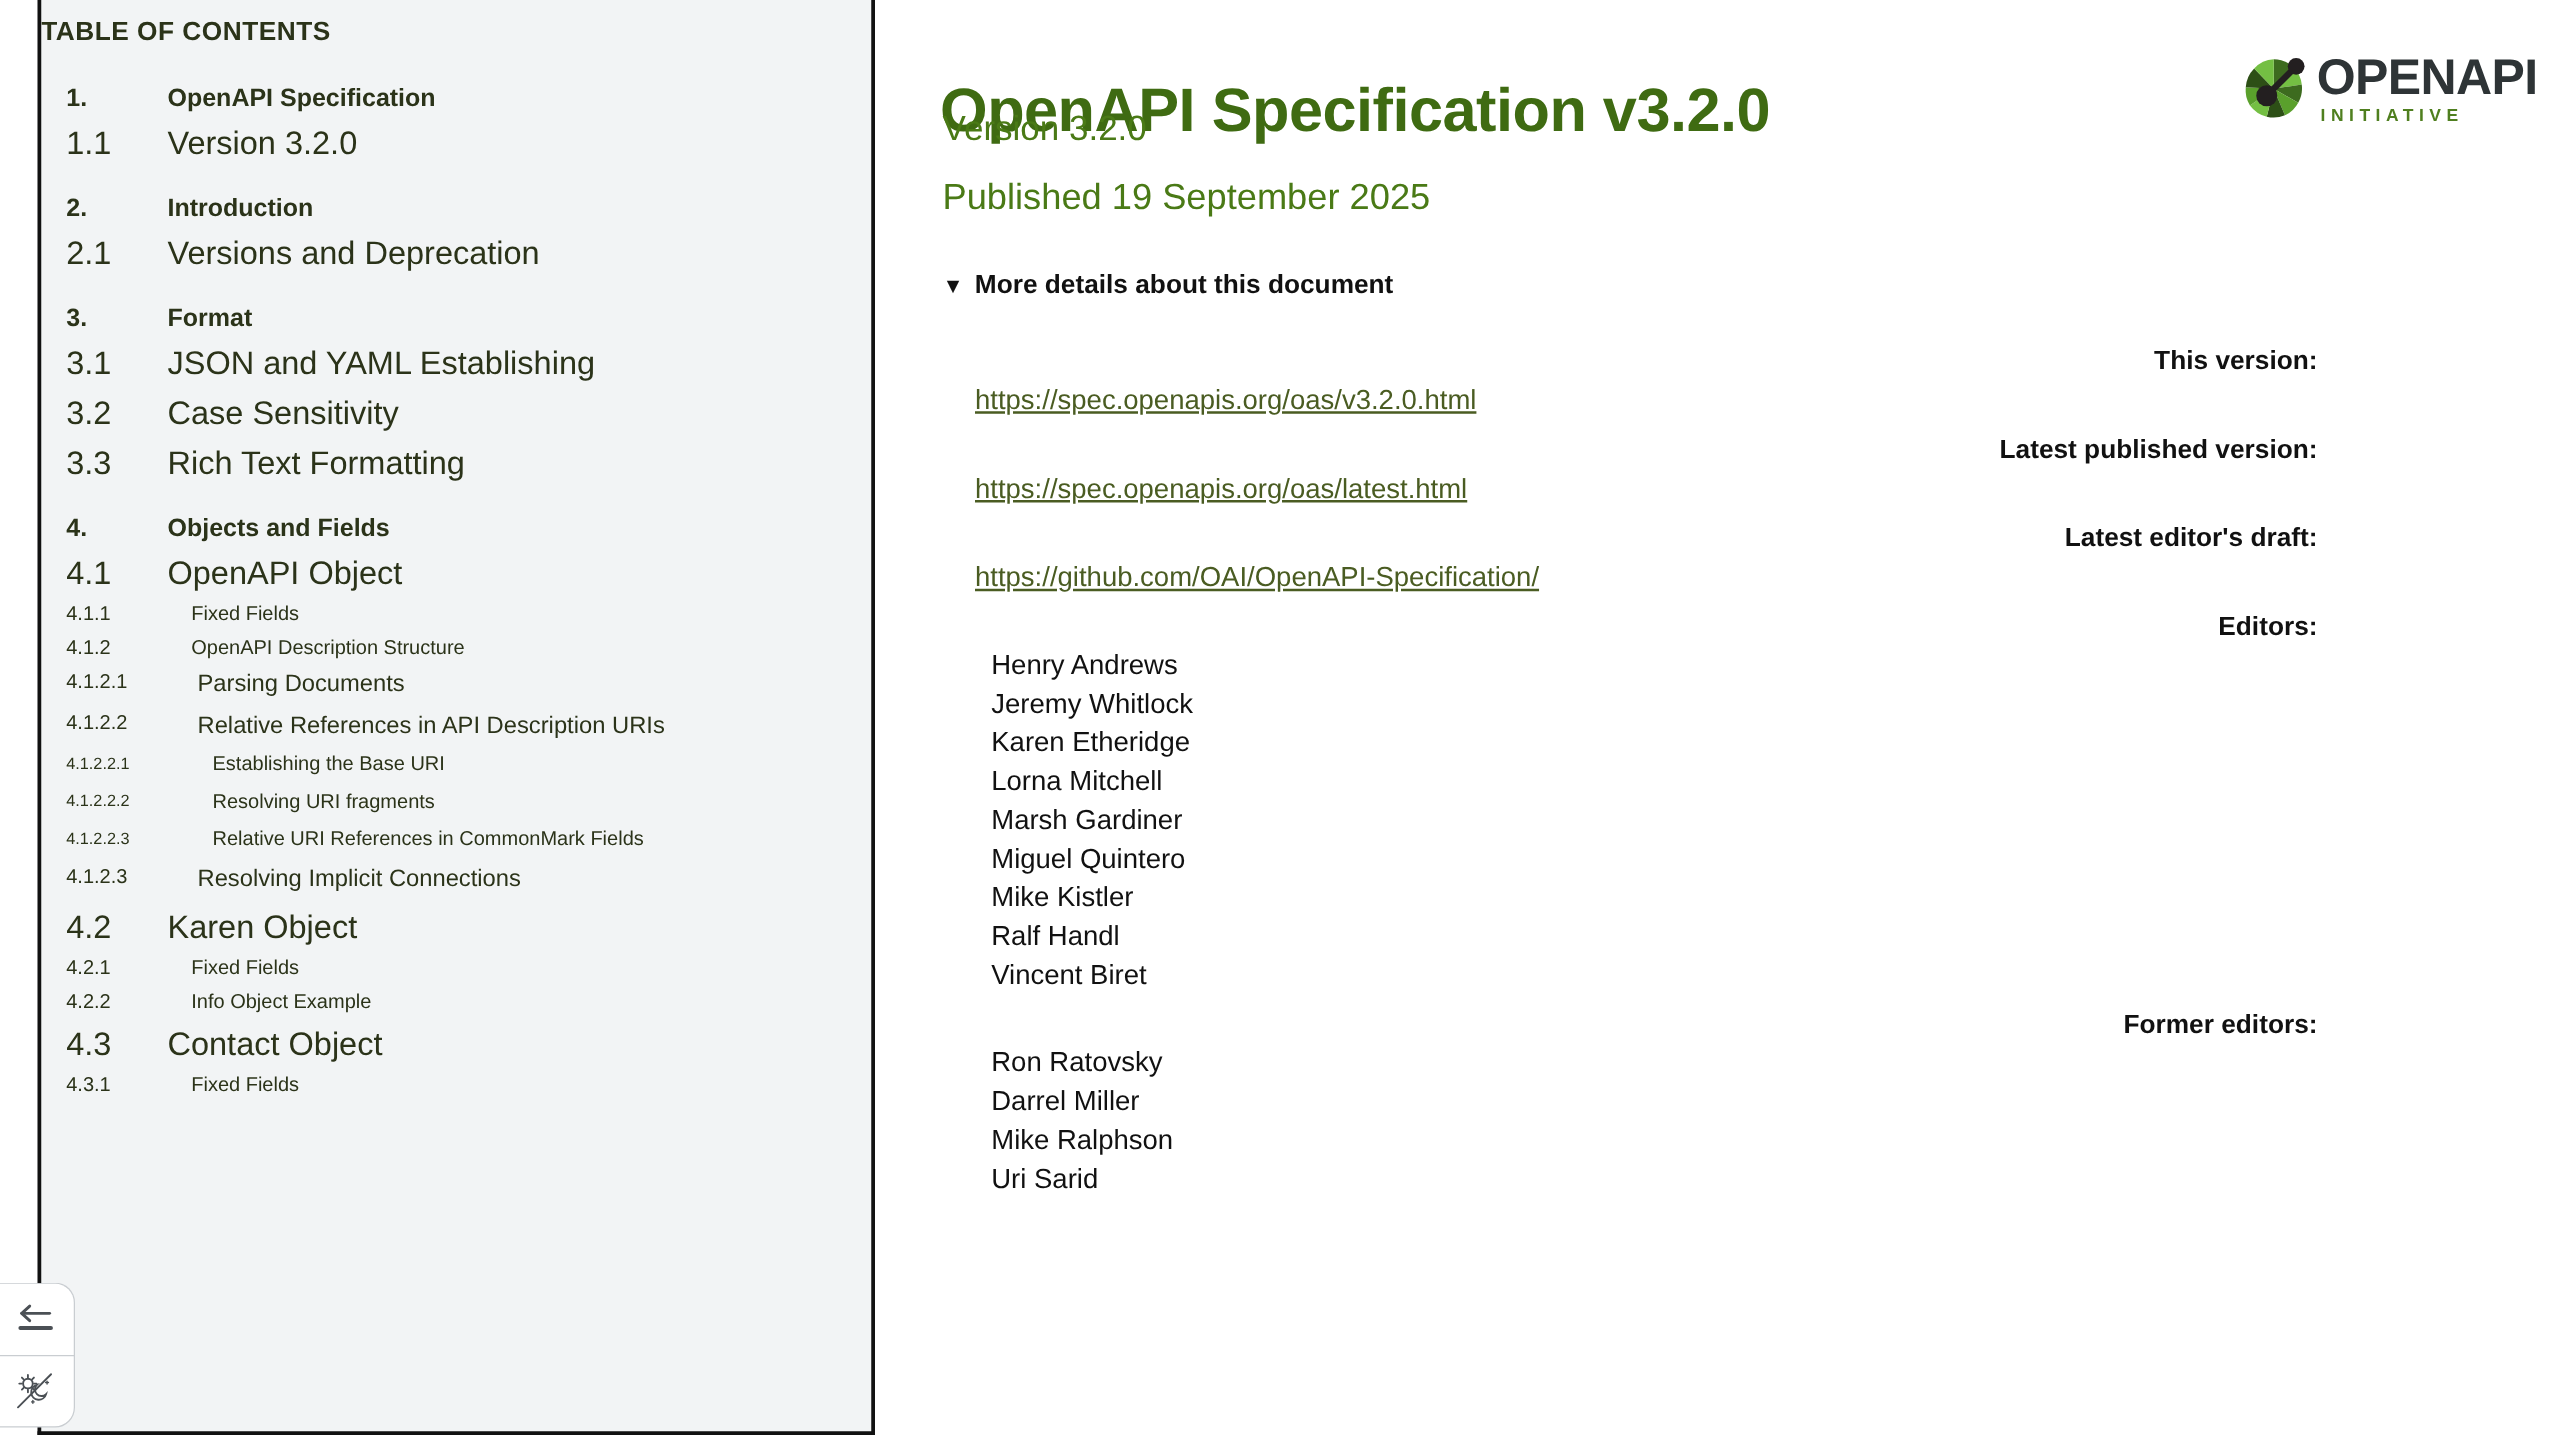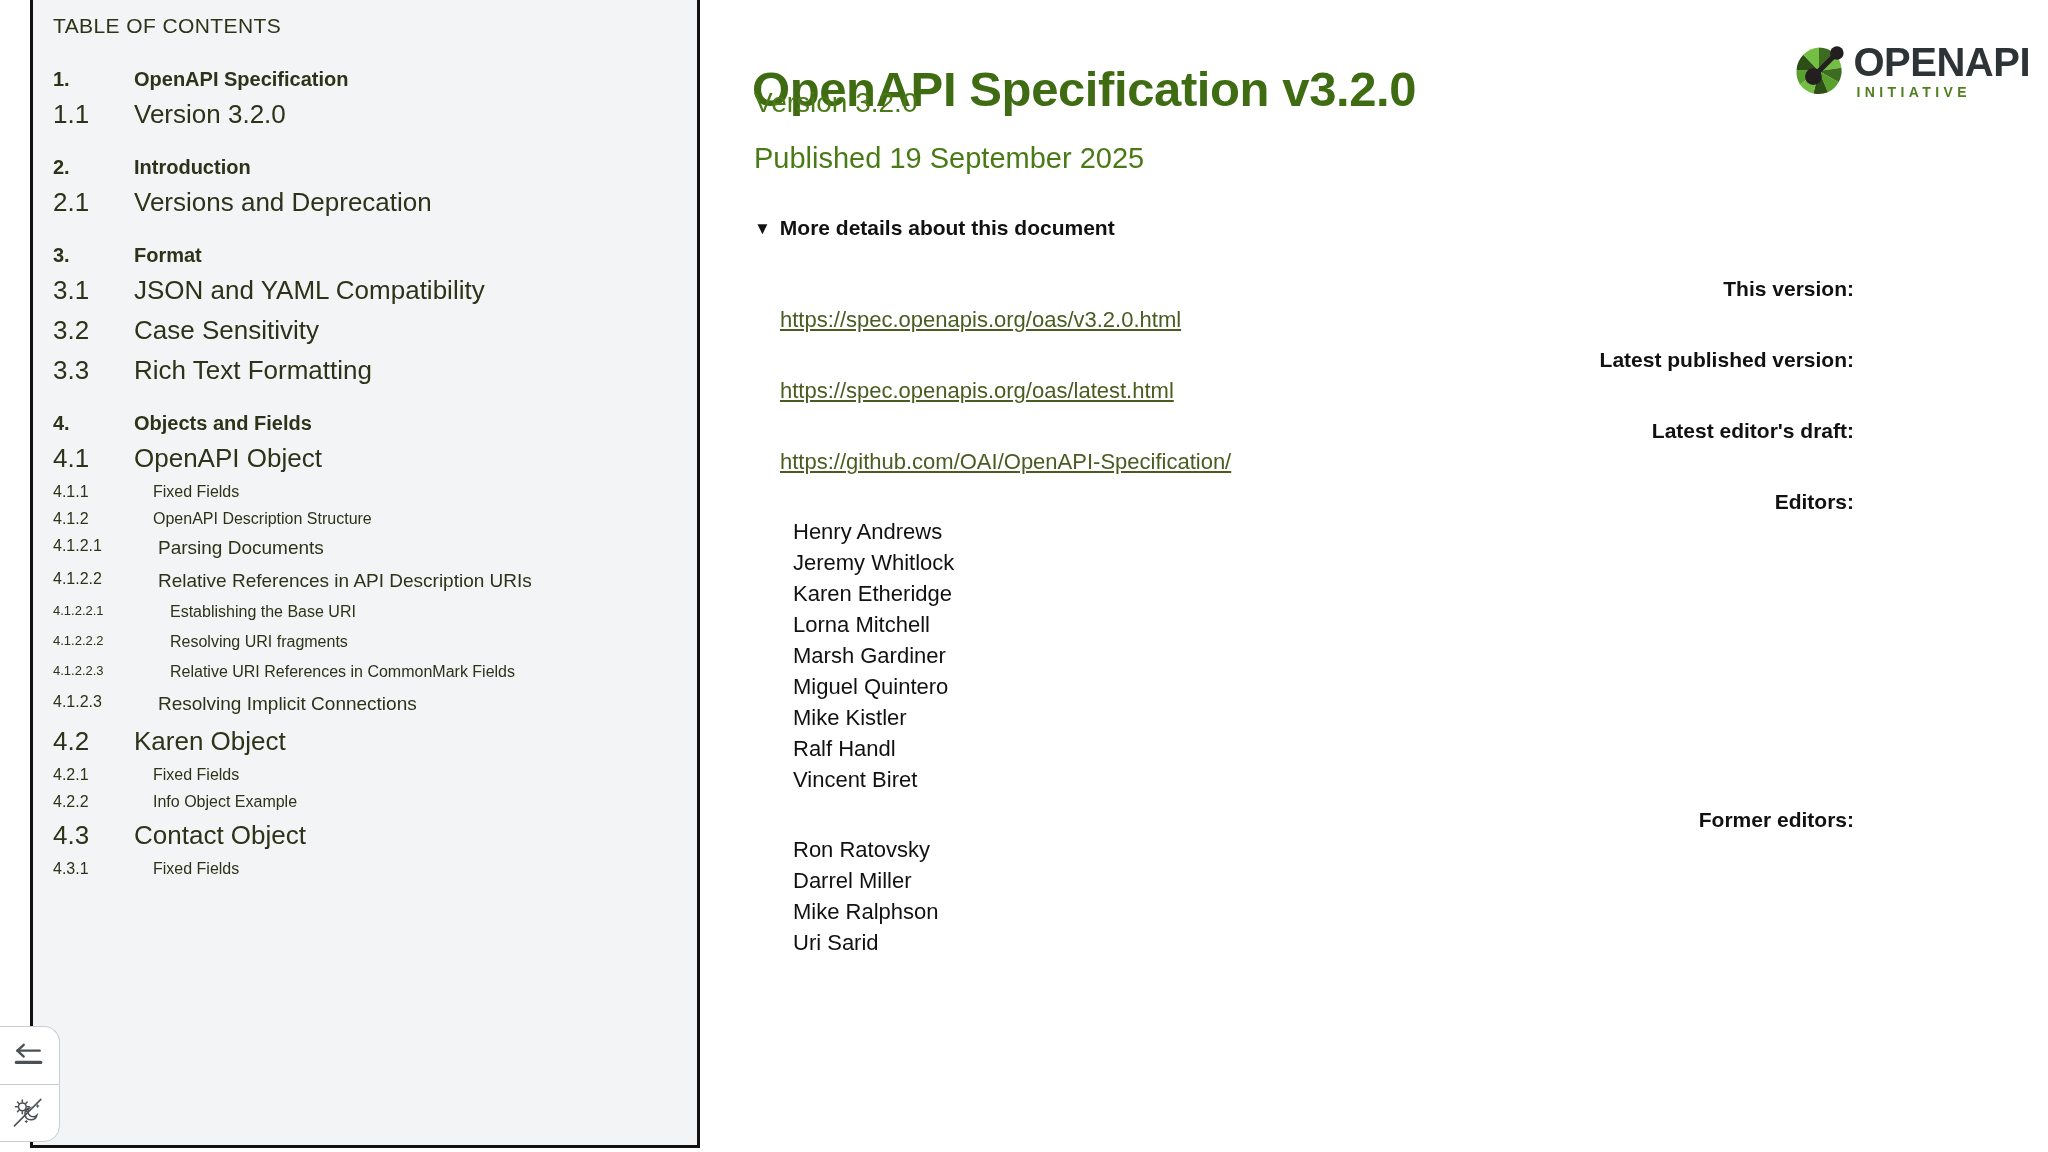--- a/index.html
+++ b/index.html
@@ -34,24 +34,23 @@
   }
   .toc-inner {
     position: absolute;
     left: 0;
     top: 0;
     width: 664px;
     padding-top: 22px;
   }
   .toc-title {
     font-size: 21px;
-    font-weight: normal;
+    font-weight: bold;
     color: #2b3319;
     letter-spacing: 0.4px;
-    margin-left: 20px;
     margin-bottom: 30px;
   }
 
   .toc-row {
     display: flex;
     align-items: flex-start;
     color: #2b3319;
     margin-left: 20px;
   }
   .toc-num {
@@ -249,21 +248,21 @@
           <div class="toc-row lvl-2">
             <span class="toc-num">2.1</span>
             <span class="toc-label">Versions and Deprecation</span>
           </div>
           <div class="toc-row lvl-1">
             <span class="toc-num">3.</span>
             <span class="toc-label">Format</span>
           </div>
           <div class="toc-row lvl-2">
             <span class="toc-num">3.1</span>
-            <span class="toc-label">JSON and YAML Compatibility</span>
+            <span class="toc-label">JSON and YAML Establishing</span>
           </div>
           <div class="toc-row lvl-2">
             <span class="toc-num">3.2</span>
             <span class="toc-label">Case Sensitivity</span>
           </div>
           <div class="toc-row lvl-2">
             <span class="toc-num">3.3</span>
             <span class="toc-label">Rich Text Formatting</span>
           </div>
           <div class="toc-row lvl-1">

